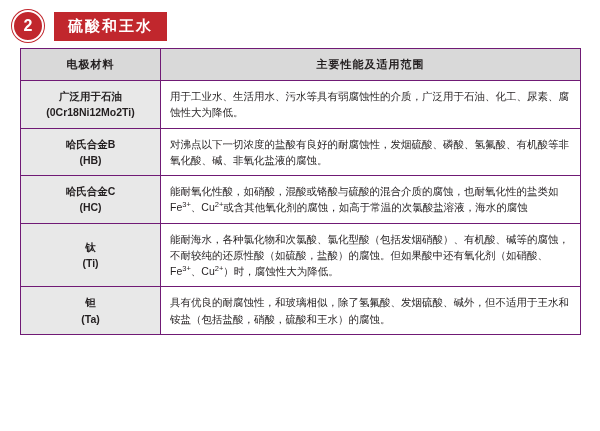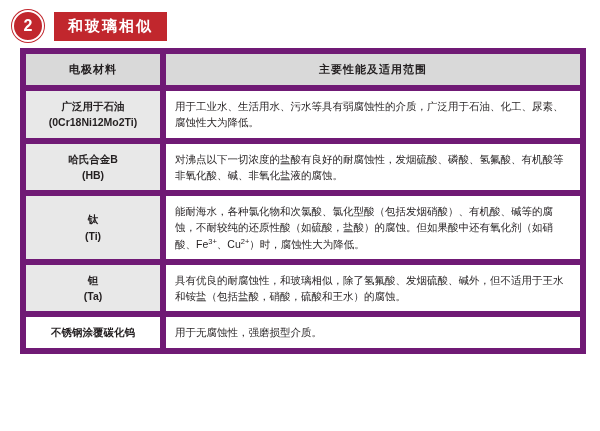--- a/index.html
+++ b/index.html
@@ -64,21 +64,21 @@
     width: 560px;
     border-collapse: collapse;
     table-layout: fixed;
     border: 1px solid #9a9a9a;
   }
   table.spec col.c1 { width: 140px; }
   table.spec col.c2 { width: 420px; }
 
   table.spec th,
   table.spec td {
-    border: 6px solid #701a75;
+    border: 1px solid #701a75;
     vertical-align: middle;
     font-size: 10.5px;
     line-height: 1.55;
   }
   table.spec thead th {
     background: #d9d9d9;
     font-weight: bold;
     font-size: 11px;
     text-align: center;
     padding: 7px 4px;
@@ -109,21 +109,21 @@
     line-height: 0;
   }
 </style>
 </head>
 <body>
 
 <div class="page">
 
   <div class="header">
     <div class="badge">2</div>
-    <div class="title-bar">和玻璃相似</div>
+    <div class="title-bar">硫酸和王水</div>
   </div>
 
   <div class="table-wrap">
     <table class="spec">
       <colgroup>
         <col class="c1">
         <col class="c2">
       </colgroup>
       <thead>
         <tr>
@@ -134,28 +134,28 @@
       <tbody id="table-body">
           <tr>
             <td class="mat"><span>广泛用于石油</span><span class="mat-line2">(0Cr18Ni12Mo2Ti)</span></td>
             <td class="desc">用于工业水、生活用水、污水等具有弱腐蚀性的介质，广泛用于石油、化工、尿素、腐蚀性大为降低。</td>
           </tr>
           <tr>
             <td class="mat"><span>哈氏合金B</span><span class="mat-line2">(HB)</span></td>
             <td class="desc">对沸点以下一切浓度的盐酸有良好的耐腐蚀性，发烟硫酸、磷酸、氢氟酸、有机酸等非氧化酸、碱、非氧化盐液的腐蚀。</td>
           </tr>
           <tr>
+            <td class="mat"><span>哈氏合金C</span><span class="mat-line2">(HC)</span></td>
+            <td class="desc">能耐氧化性酸，如硝酸，混酸或铬酸与硫酸的混合介质的腐蚀，也耐氧化性的盐类如Fe<sup>3+</sup>、Cu<sup>2+</sup>或含其他氧化剂的腐蚀，如高于常温的次氯酸盐溶液，海水的腐蚀</td>
+          </tr>
+          <tr>
             <td class="mat"><span>钛</span><span class="mat-line2">(Ti)</span></td>
             <td class="desc">能耐海水，各种氯化物和次氯酸、氯化型酸（包括发烟硝酸）、有机酸、碱等的腐蚀，不耐较纯的还原性酸（如硫酸，盐酸）的腐蚀。但如果酸中还有氧化剂（如硝酸、Fe<sup>3+</sup>、Cu<sup>2+</sup>）时，腐蚀性大为降低。</td>
           </tr>
           <tr>
             <td class="mat"><span>钽</span><span class="mat-line2">(Ta)</span></td>
             <td class="desc">具有优良的耐腐蚀性，和玻璃相似，除了氢氟酸、发烟硫酸、碱外，但不适用于王水和铵盐（包括盐酸，硝酸，硫酸和王水）的腐蚀。</td>
-          </tr>
-          <tr>
-            <td class="mat plain"><span>不锈钢涂覆碳化钨</span></td>
-            <td class="desc">用于无腐蚀性，强磨损型介质。</td>
           </tr>
         </tbody>
     </table>
   </div>
 
 </div>
 
 </body></html>

